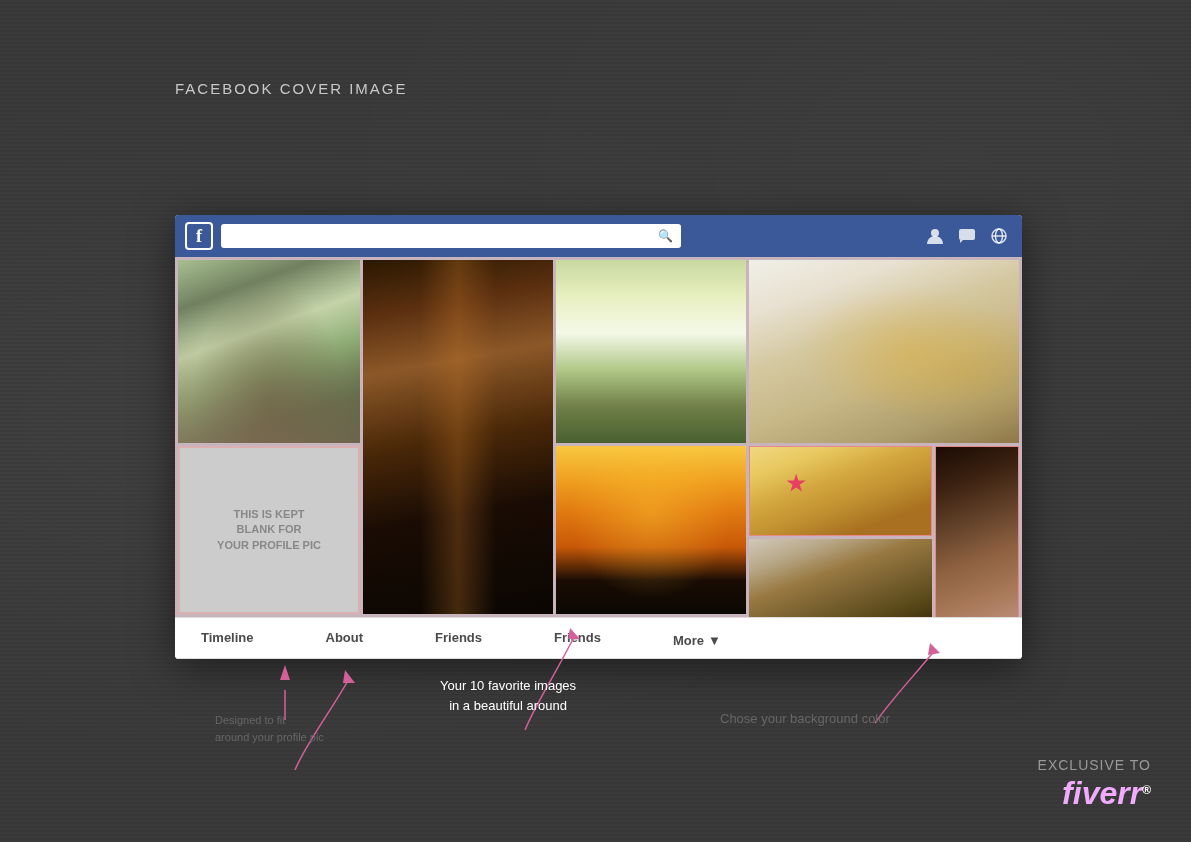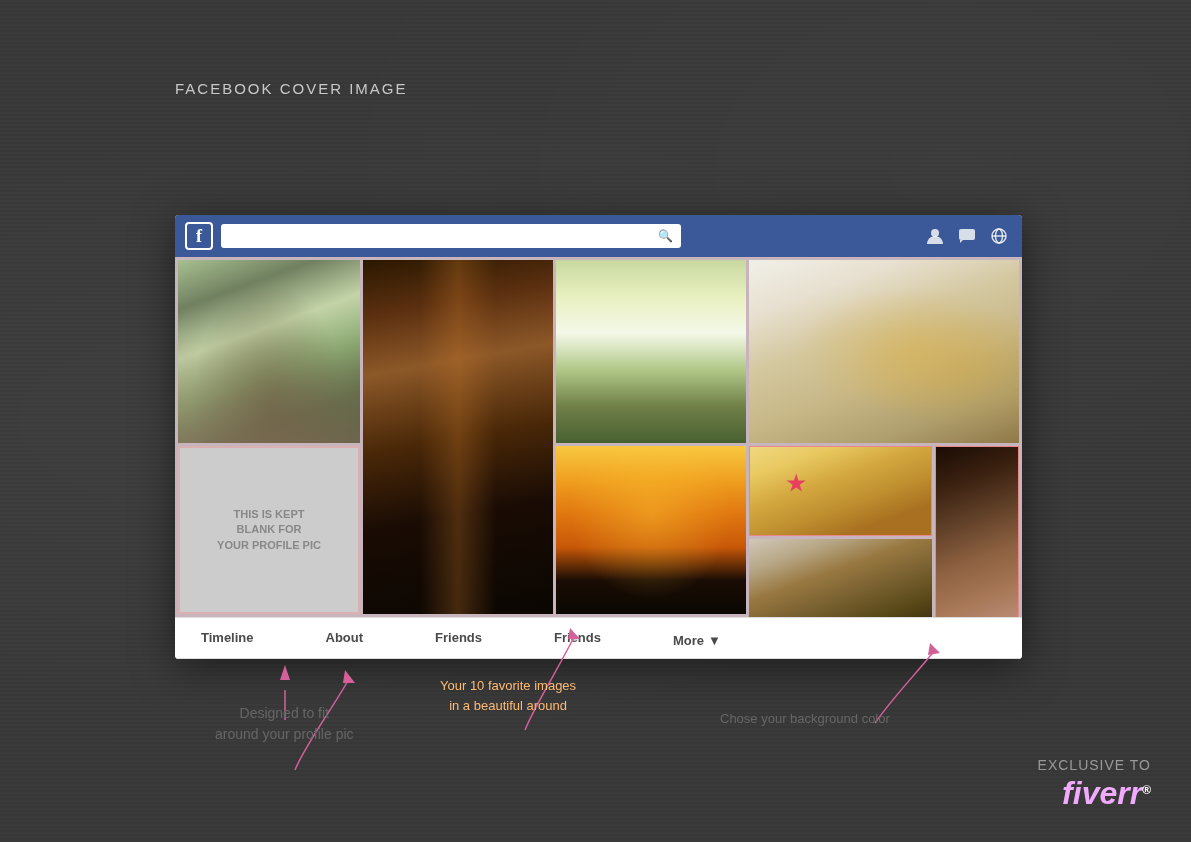--- a/index.html
+++ b/index.html
@@ -430,26 +430,26 @@
     <path d="M 350 515 C 360 490 380 460 400 420" stroke="#d4609a" stroke-width="1.5" fill="none"></path>
     <polygon points="395,413 405,424 393,424" fill="#d4609a"></polygon>
 
     <path d="M 700 508 C 720 480 740 460 760 435" stroke="#d4609a" stroke-width="1.5" fill="none"></path>
     <polygon points="755,428 765,438 753,440" fill="#d4609a"></polygon>
 
     <path d="M 110 505 L 110 475" stroke="#d4609a" stroke-width="1.5" fill="none"></path>
     <polygon points="105,465 110,450 115,465" fill="#d4609a"></polygon>
   </svg>
 
-  <div style="position:absolute; bottom:90px; left:40px; text-align:center; color:#666; font-size:14px; line-height:1.5;">
+  <div style="position:absolute; bottom:90px; left:40px; color:#666; font-size:11px; line-height:1.5;">
     <span>Designed to fit</span><br>
     <span>around your profile pic</span>
   </div>
 
-  <div style="position:absolute; bottom:120px; left:265px; text-align:center; color:#fdba74; font-size:13px; line-height:1.5;">
+  <div style="position:absolute; bottom:120px; left:265px; text-align:center; color:#ffffff; font-size:13px; line-height:1.5;">
     <span>Your 10 favorite images</span><br>
     <span>in a beautiful around</span>
   </div>
 
   <div style="position:absolute; bottom:107px; left:545px; text-align:right; color:#666; font-size:13px; line-height:1.5;">
     <span>Chose your background color</span>
   </div>
 </div>
 
 <div class="fiverr-brand">

